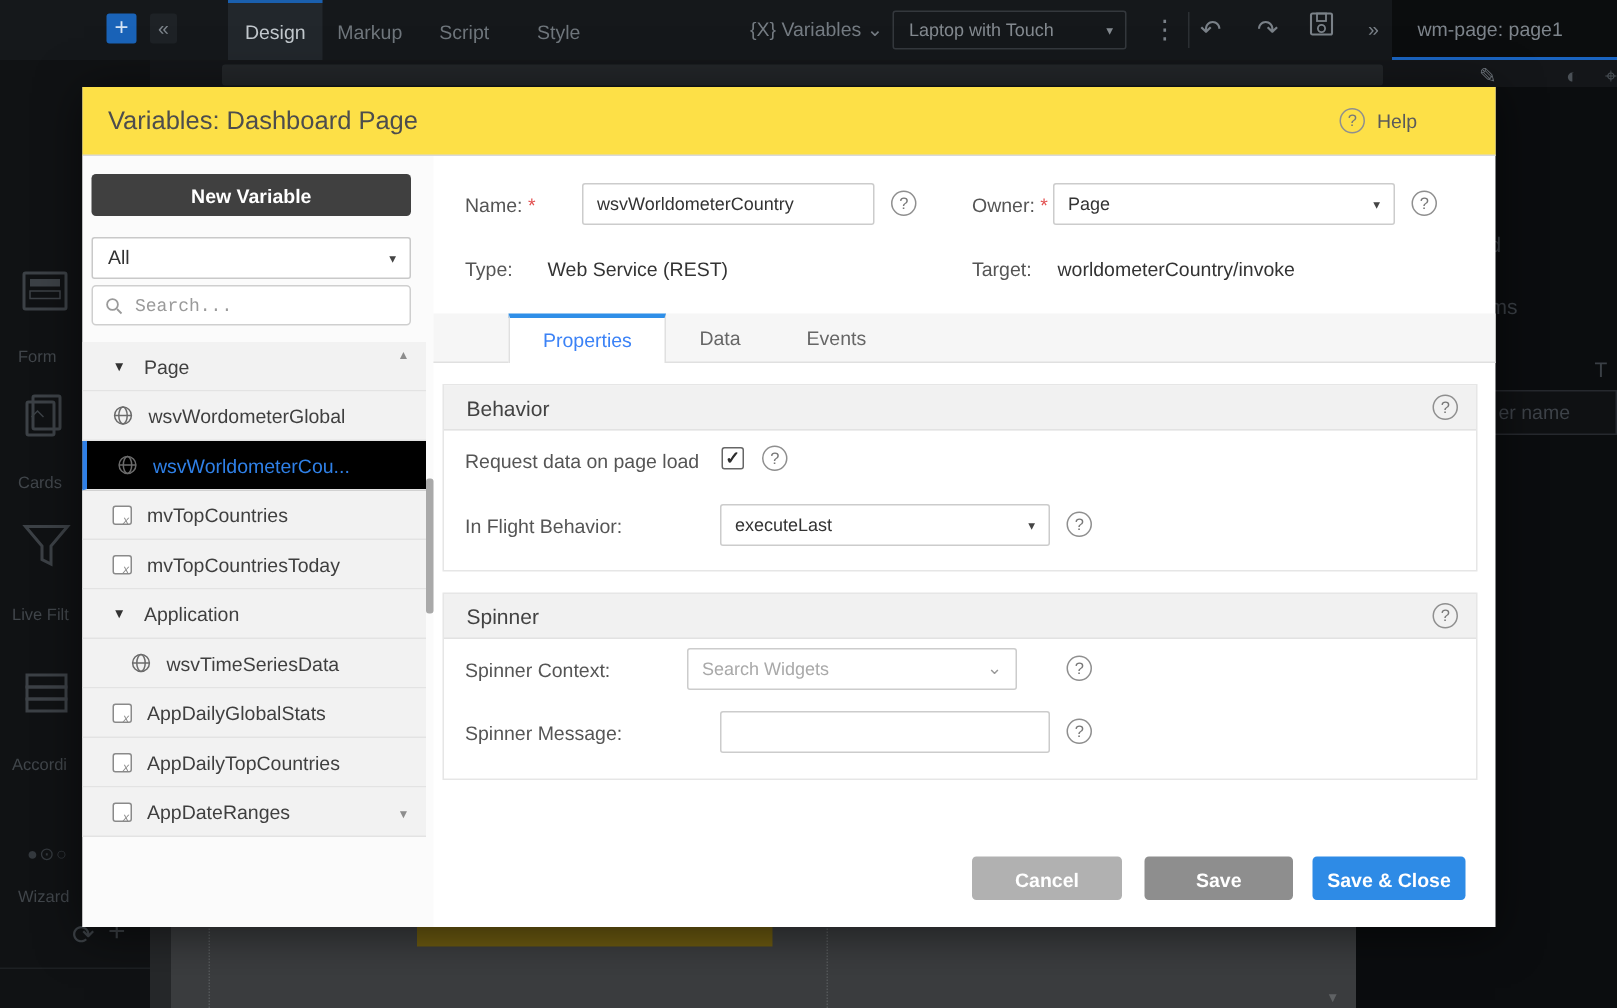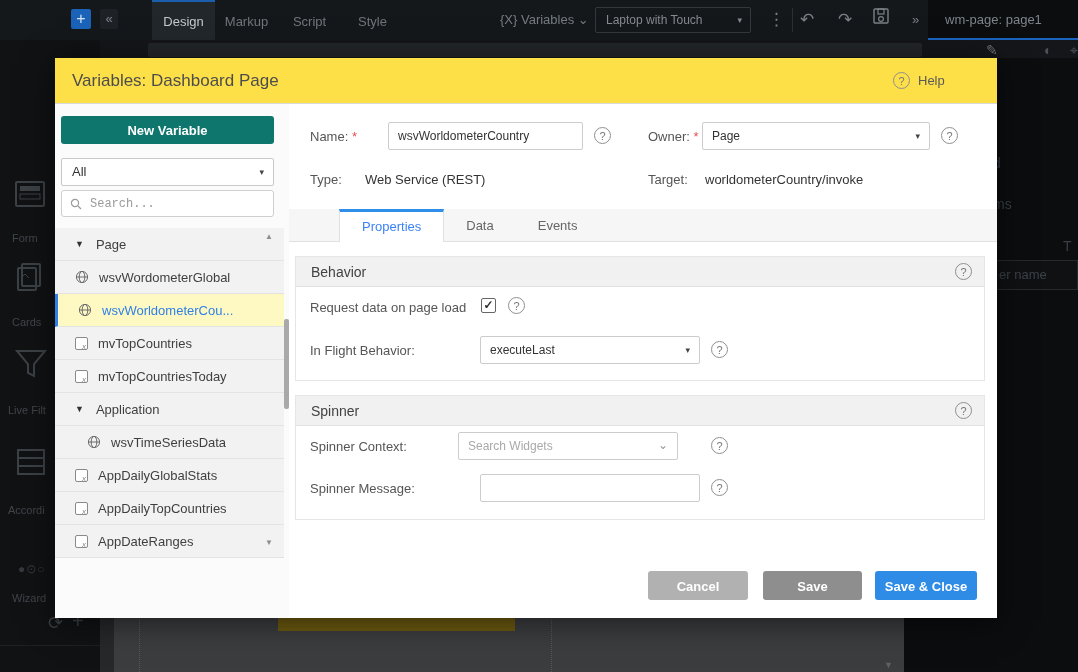--- a/index.html
+++ b/index.html
@@ -57,34 +57,34 @@
   .modal{position:absolute;left:55px;top:58px;width:942px;height:560px;background:#fff;
          box-shadow:0 4px 30px rgba(0,0,0,0.55);}
   .m-header{position:absolute;left:0;top:0;width:942px;height:46px;background:#fde047;border-bottom:1px solid #d9d9d9;}
   .m-title{position:absolute;left:17px;top:13px;font-size:17px;color:#4d4d4d;}
   .help-circ{width:17px;height:17px;border:1px solid #8f8f8f;border-radius:50%;color:#787878;
              font-size:11px;display:flex;align-items:center;justify-content:center;}
   .m-help{position:absolute;left:838px;top:14px;display:flex;align-items:center;gap:8px;font-size:13px;color:#5a5a5a;}
 
   
   .sidebar{position:absolute;left:0;top:46px;width:234px;height:514px;background:#fbfbfb;}
-  .newvar{position:absolute;left:6px;top:12px;width:213px;height:28px;background:#0f766e;color:#fff;
+  .newvar{position:absolute;left:6px;top:12px;width:213px;height:28px;background:#404040;color:#fff;
           font-size:13px;font-weight:bold;text-align:center;line-height:28px;border-radius:3px;border:none;}
   .allsel{position:absolute;left:6px;top:54px;width:213px;height:28px;border:1px solid #c9c9c9;border-radius:2px;
           background:#fff;font-size:13px;color:#333;line-height:26px;padding:0 10px;}
   .allsel .darr{position:absolute;right:9px;top:0;font-size:9px;color:#444;line-height:26px;}
   .searchbox{position:absolute;left:6px;top:86px;width:213px;height:27px;border:1px solid #cfcfcf;border-radius:3px;
           background:#fff;display:flex;align-items:center;padding:0 8px;gap:6px;}
   .searchbox input{border:none;outline:none;flex:1;font-size:12px;color:#333;font-family:Liberation Mono, monospace;background:transparent;}
   .searchbox input::placeholder{color:#9a9a9a;}
   .vrow{position:absolute;left:0;width:229px;height:33px;background:#f2f2f2;border-bottom:1px solid #e3e3e3;
         display:flex;align-items:center;padding-left:20px;font-size:13px;color:#3f3f3f;}
   .vrow .caret{font-size:9px;color:#333;margin-right:12px;}
   .vrow .wicon{margin-right:10px;display:inline-flex;}
-  .vrow.selected{background:#fef9c3;border-left:3px solid #2f80e7;color:#2f80e7;}
+  .vrow.selected{background:#000000;border-left:3px solid #2f80e7;color:#2f80e7;}
   .mv{width:13px;height:13px;border:1px solid #8a8a8a;border-radius:2px;position:relative;background:#fff;}
   .mv i{position:absolute;right:1px;bottom:-2px;font-size:8px;color:#8a8a8a;font-style:italic;line-height:8px;}
   .sb-thumb{position:absolute;left:229px;top:215px;width:5px;height:90px;background:#a9a9a9;border-radius:2px;}
   .sb-arrow{position:absolute;left:210px;font-size:8px;color:#8d8d8d;}
 
   
   .flabel{position:absolute;font-size:13px;color:#555;}
   .req{color:#e25050;}
   .fvalue{position:absolute;font-size:13px;color:#333;}
   .tinput{position:absolute;height:28px;border:1px solid #ccc;border-radius:2px;font-size:12px;color:#333;

